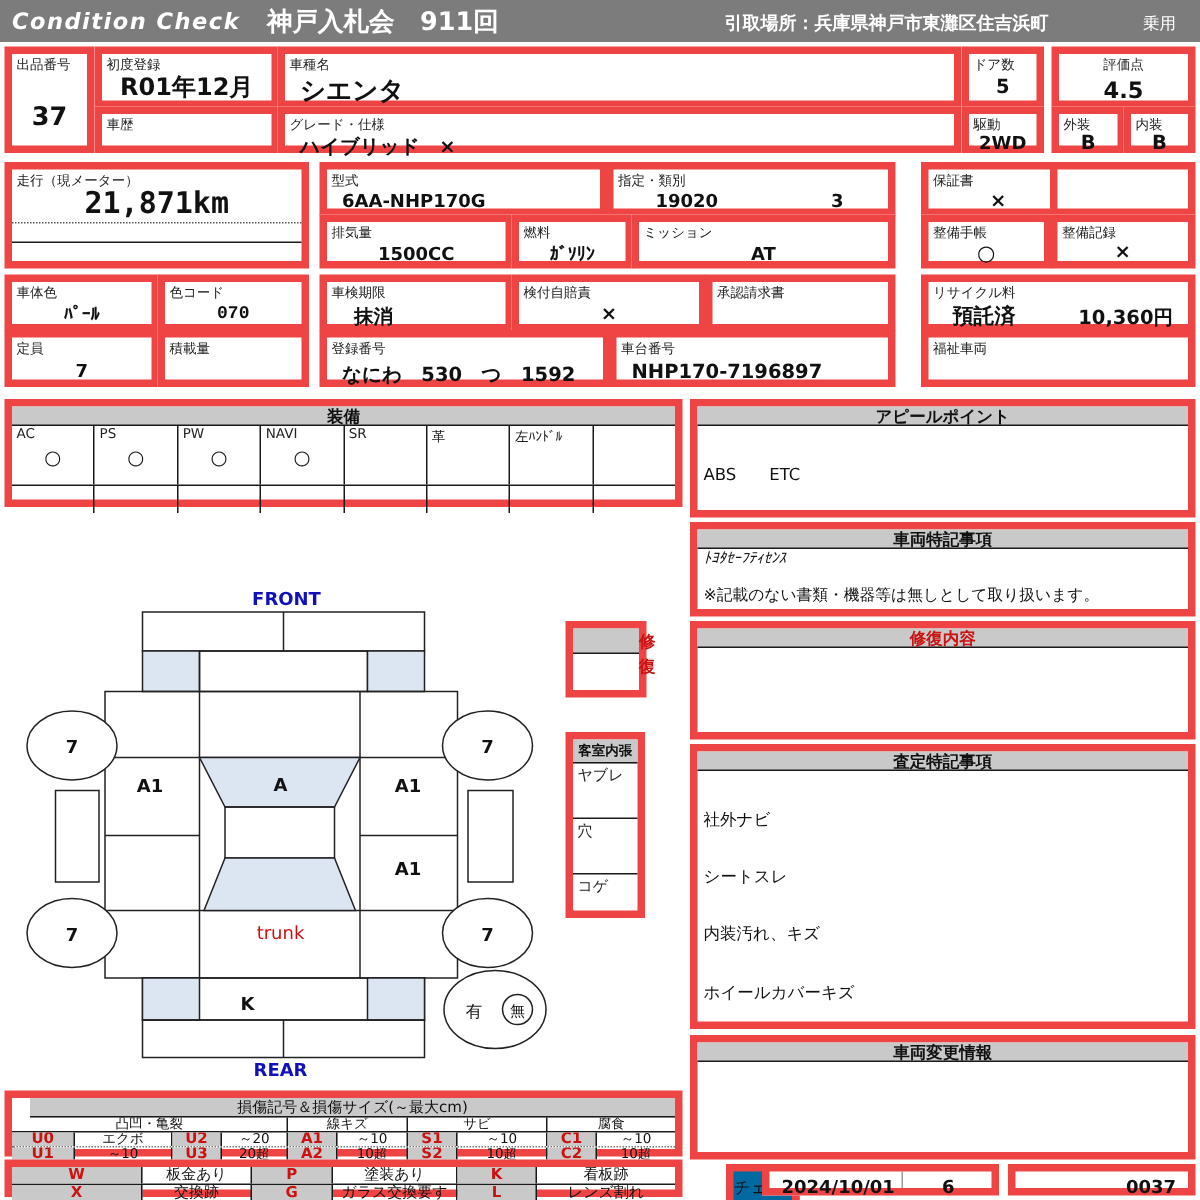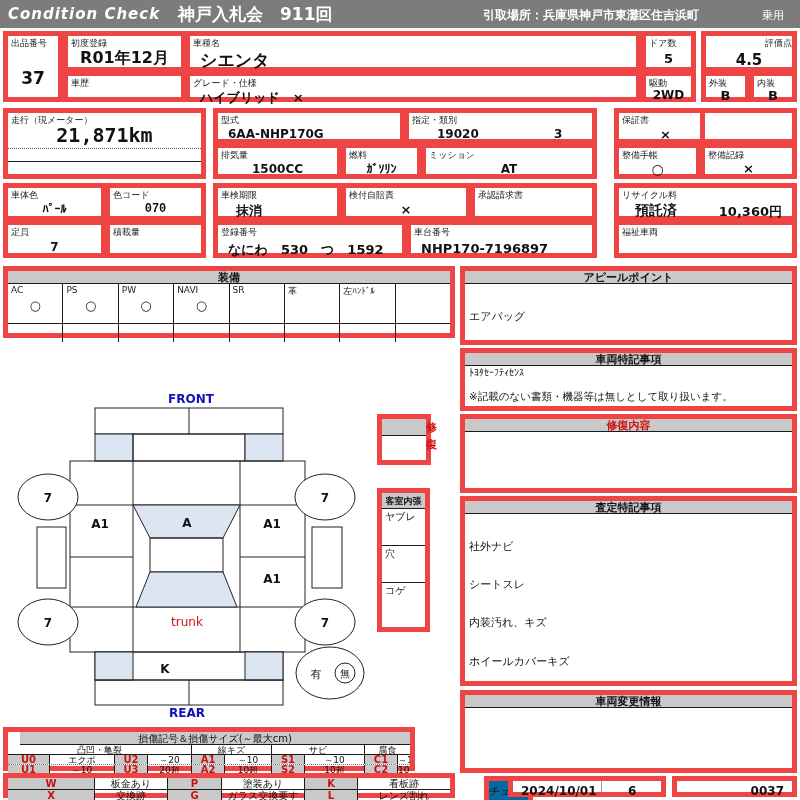--- a/index.html
+++ b/index.html
@@ -1,21 +1,21 @@
 <!DOCTYPE html>
 <html><head>
 <meta charset="utf-8">
 <style>
   html,body{margin:0;padding:0;background:#fff;}
   .sheet{position:relative;width:800px;height:800px;background:#fff;overflow:hidden;
          font-family:"DejaVu Sans","Liberation Sans",sans-serif;color:#111;}
   .abs{position:absolute;}
   .b{border:5px solid #ef4444;background:#fff;box-sizing:border-box;}
   .lab{position:absolute;top:1px;left:3px;font-size:9px;white-space:nowrap;color:#222;}
-  .labc{position:absolute;top:1px;left:0;width:100%;text-align:right;font-size:9px;white-space:nowrap;color:#222;}
+  .labc{position:absolute;top:1px;left:0;width:100%;text-align:center;font-size:9px;white-space:nowrap;color:#222;}
   .val{position:absolute;left:0;width:100%;text-align:center;font-weight:bold;white-space:nowrap;}
   .vall{position:absolute;white-space:nowrap;font-weight:bold;}
   .topbar{background:#7c7c7c;color:#fff;}
   .ghdr{background:#c9c9c9;border-bottom:1px solid #1a1a1a;text-align:center;
         font-size:11px;height:13px;line-height:13px;font-weight:bold;box-sizing:border-box;}
   .lines{padding:1px 4px;font-size:11px;line-height:12.8px;white-space:pre;}
   .eqrow{display:flex;position:absolute;left:0;right:0;}
   .eqcol{flex:1;border-right:1px solid #1a1a1a;position:relative;box-sizing:border-box;}
   .eqcol:last-child{border-right:none;}
   .legrow{display:flex;position:absolute;left:0;right:0;box-sizing:border-box;}
@@ -203,31 +203,30 @@
       <div class="eqcol"></div>
         <div class="eqcol"></div>
       <div class="eqcol"></div>
         <div class="eqcol"></div>
     </div>
   </div>
 
   <div class="abs b" style="left:460px;top:266px;width:337px;height:79px;">
     <div class="ghdr">アピールポイント</div>
     <div class="lines">
-      <div>エアバッグ</div>
       <div>ABS　　ETC</div>
       <div>プッシュスタート</div>
       <div>左側パワースライドドア</div>
       <div>バックカメラ付き</div>
     </div>
   </div>
 
   <div class="abs b" style="left:460px;top:348px;width:337px;height:63px;">
     <div class="ghdr">車両特記事項</div>
-    <div class="lines" style="font-size:10px;">ﾄﾖﾀｾｰﾌﾃｨｾﾝｽ</div>
+    <div class="lines" style="font-size:10px;font-style:italic;">ﾄﾖﾀｾｰﾌﾃｨｾﾝｽ</div>
     <div class="abs" style="left:4px;bottom:2px;font-size:10.5px;white-space:nowrap;">※記載のない書類・機器等は無しとして取り扱います。</div>
   </div>
 
   <div class="abs b" style="left:460px;top:414px;width:337px;height:79px;">
     <div class="ghdr red">修復内容</div>
   </div>
 
   <div class="abs b" style="left:460px;top:496px;width:337px;height:190px;">
     <div class="ghdr">査定特記事項</div>
     <div class="lines">
@@ -310,34 +309,34 @@
       <text x="325" y="237">7</text>
       <text x="316" y="288" font-size="11" font-weight="normal">有</text>
       <text x="345" y="287" font-size="10" font-weight="normal">無</text>
     </g>
   </svg>
 
   <div class="abs b" style="left:377px;top:414px;width:54px;height:51px;">
     <div class="ghdr red" style="height:17px;line-height:17px;font-size:11px;padding-left:44px;">修復</div>
   </div>
 
-  <div class="abs b" style="left:377px;top:488px;width:53px;height:144px;">
+  <div class="abs b" style="left:377px;top:488px;width:53px;height:124px;">
     <div class="ghdr" style="height:16px;line-height:16px;font-size:9px;">客室内張</div>
     <div style="height:36px;border-bottom:1px solid #1a1a1a;position:relative;">
       <span class="lab" style="font-size:10px;">ヤブレ</span>
     </div>
     <div style="height:36px;border-bottom:1px solid #1a1a1a;position:relative;">
       <span class="lab" style="font-size:10px;">穴</span>
     </div>
     <div style="height:34px;position:relative;">
       <span class="lab" style="font-size:10px;">コゲ</span>
     </div>
   </div>
 
-  <div class="abs b" style="left:3px;top:727px;width:412px;height:44px;padding-left:12px;">
+  <div class="abs b" style="left:3px;top:727px;width:452px;height:44px;padding-left:12px;">
     <div class="ghdr" style="font-size:10px;font-weight:normal;">損傷記号＆損傷サイズ(～最大cm)</div>
     <div class="legrow" style="top:13px;height:10px;border-bottom:1px solid #1a1a1a;">
       <div class="legcell" style="width:184px;">凸凹・亀裂</div>
       <div class="legcell" style="width:80px;">線キズ</div>
       <div class="legcell" style="width:93px;">サビ</div>
       <div class="legcell" style="width:95px;flex:1;">腐食</div>
     </div>
     <div class="legrow" style="top:23px;height:10px;border-bottom:1px dotted #777;">
       <div class="legcell lcode" style="width:42px;">U0</div>
       <div class="legcell" style="width:65px;">エクボ</div>

